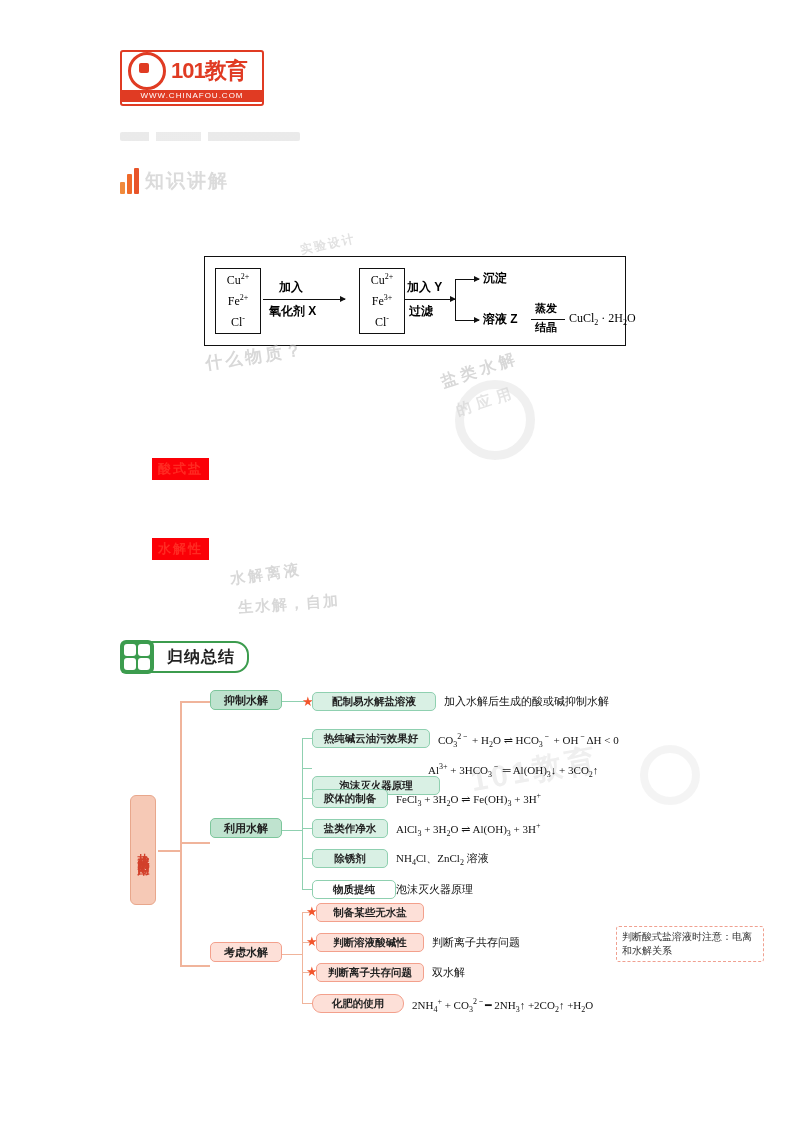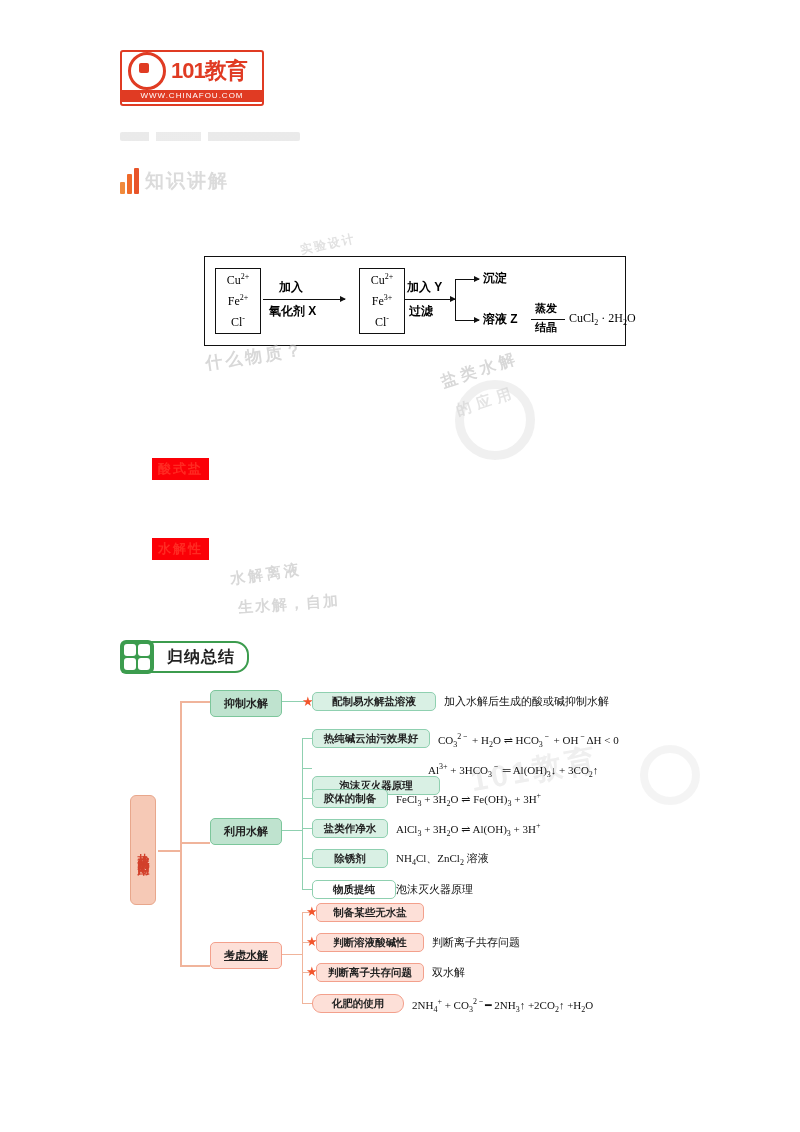--- a/index.html
+++ b/index.html
@@ -74,21 +74,21 @@
   #banner .btext{margin-left:-3px;height:28px;line-height:28px;padding:0 12px 0 14px;border:2px solid #3c9c4e;
       border-radius:0 14px 14px 0;font-size:16px;font-weight:bold;color:#222;background:#fff;letter-spacing:1px;}
 
   
   #map{left:120px;top:690px;width:680px;height:330px;}
   .node{position:absolute;border-radius:5px;font-size:11px;font-weight:bold;text-align:center;
          display:flex;align-items:center;justify-content:center;box-sizing:border-box;}
   .root{left:10px;top:105px;width:26px;height:110px;background:#f6c9b6;border:1px solid #e8a78c;color:#d2402b;
         border-radius:6px;font-size:12px;line-height:15px;writing-mode:vertical-rl;letter-spacing:2px;
         display:flex;align-items:center;justify-content:center;font-weight:bold;}
-  .l1{width:72px;height:27px;background:#bfe3cf;border:1px solid #7cc69b;color:#222;}
+  .l1{width:72px;height:20px;background:#bfe3cf;border:1px solid #7cc69b;color:#222;}
   .l1.c2{background:#bfe3cf;}
   .l2{height:19px;background:#d9f0e4;border:1px solid #8fd0b0;color:#222;font-size:10.5px;padding:0 5px;}
   .l2.pink{background:#fde0d8;border:1px solid #f3a08c;}
   .l2.white{background:#ffffff;border:1px solid #8fd0b0;}
   .note{position:absolute;border:1px dashed #f0a090;background:#fff;color:#333;font-size:10px;
         padding:3px 5px;line-height:14px;border-radius:3px;}
   .formula{position:absolute;font-family:"Liberation Serif","DejaVu Serif",serif;font-size:11px;color:#111;white-space:nowrap;}
   .star{position:absolute;color:#f2552c;font-size:13px;line-height:13px;}
   .ln{position:absolute;background:#f0b49b;}
   .lng{position:absolute;background:#8fd0b0;}
@@ -210,21 +210,21 @@
 
   <div class="lng" style="left:182px;top:168px;width:10px;height:1.2px;"></div>
   <div class="node l2" style="left:192px;top:159px;width:76px;">除锈剂</div>
   <div class="formula" style="left:276px;top:161px;">NH<sub>4</sub>Cl、ZnCl<sub>2</sub> 溶液</div>
 
   <div class="lng" style="left:182px;top:199px;width:10px;height:1.2px;"></div>
   <div class="node l2 white" style="left:192px;top:190px;width:84px;">物质提纯</div>
   <div class="formula" style="left:276px;top:192px;font-family:'Liberation Sans',sans-serif;">泡沫灭火器原理</div>
 
 
-  <div class="node l1" style="left:90px;top:252px;background:#fde0d8;border:1px solid #f3a08c;text-decoration:underline;">考虑水解</div>
+  <div class="node l1" style="left:90px;top:252px;background:#fde0d8;border:1px solid #f3a08c;">考虑水解</div>
   <div class="ln" style="left:162px;top:264px;width:20px;height:1.2px;"></div>
   <div class="ln" style="left:182px;top:222px;width:1.2px;height:92px;"></div>
 
   <div class="ln" style="left:182px;top:222px;width:10px;height:1.2px;"></div>
   <div class="star" style="left:186px;top:215px;">★</div>
   <div class="node l2 pink" style="left:196px;top:213px;width:108px;">制备某些无水盐</div>
 
   <div class="ln" style="left:182px;top:252px;width:10px;height:1.2px;"></div>
   <div class="star" style="left:186px;top:245px;">★</div>
   <div class="node l2 pink" style="left:196px;top:243px;width:108px;">判断溶液酸碱性</div>
@@ -232,13 +232,14 @@
 
   <div class="ln" style="left:182px;top:282px;width:10px;height:1.2px;"></div>
   <div class="star" style="left:186px;top:275px;">★</div>
   <div class="node l2 pink" style="left:196px;top:273px;width:108px;">判断离子共存问题</div>
   <div class="formula" style="left:312px;top:275px;font-family:'Liberation Sans',sans-serif;">双水解</div>
 
   <div class="ln" style="left:182px;top:313px;width:10px;height:1.2px;"></div>
   <div class="node l2 pink" style="left:192px;top:304px;width:92px;border-radius:9px;">化肥的使用</div>
   <div class="formula" style="left:292px;top:306px;">2NH<sub>4</sub><sup>+</sup> + CO<sub>3</sub><sup>2－</sup>━ 2NH<sub>3</sub>↑ +2CO<sub>2</sub>↑ +H<sub>2</sub>O</div>
 
+  <div class="note" style="left:496px;top:236px;width:136px;">判断酸式盐溶液时注意：电离和水解关系</div>
 </div>
 
 </body></html>

